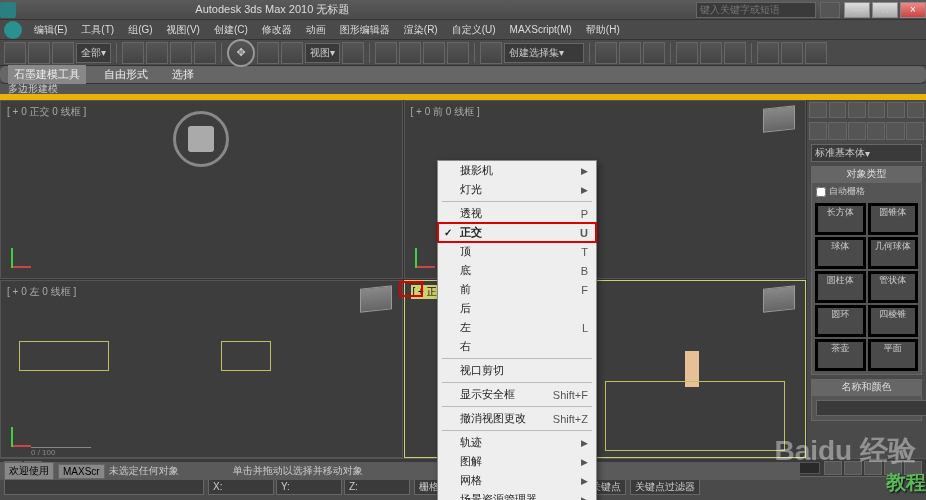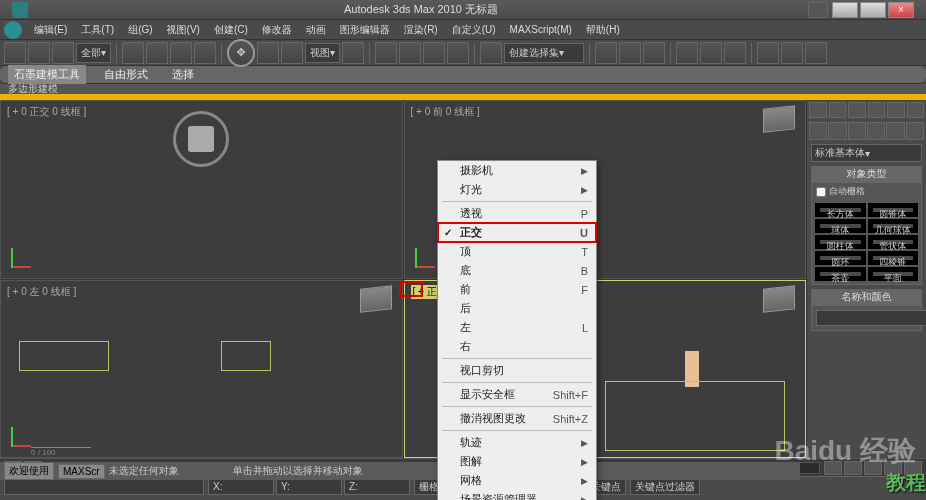--- a/index.html
+++ b/index.html
@@ -1,18 +1,18 @@
 <!DOCTYPE html>
 <html><head>
 <meta charset="utf-8">
 <style>
 * { margin: 0; padding: 0; box-sizing: border-box; font-family: "Microsoft YaHei", sans-serif; }
 body { width: 926px; height: 500px; background: #4a4a4a; overflow: hidden; position: relative; font-size: 11px; color: #ccc; }
 
-.title-bar { height: 20px; background: linear-gradient(#5a5a5a, #4a4a4a); display: flex; align-items: center; padding: 0 12px; border-bottom: 1px solid #333; }
+.title-bar { height: 20px; background: linear-gradient(#5a5a5a, #4a4a4a); display: flex; align-items: center; padding: 0 0; border-bottom: 1px solid #333; }
 .title-bar .logo { width: 16px; height: 16px; background: #2a8080; border-radius: 2px; margin-right: 6px; }
 .title-text { flex: 0 0 auto; margin: 0 auto; color: #ddd; font-size: 11px; }
 .search-box { width: 120px; height: 16px; background: #3a3a3a; border: 1px solid #666; margin-left: auto; margin-right: 4px; color: #888; font-size: 10px; padding: 0 3px; }
 .kw-btn { width: 20px; height: 16px; background: #555; border: 1px solid #666; margin-right: 4px; }
 .win-btns { display: flex; gap: 2px; }
 .win-btn { width: 26px; height: 16px; background: linear-gradient(#ddd,#aaa); border: 1px solid #888; display: flex; align-items: center; justify-content: center; font-size: 10px; }
 .win-btn.close { background: linear-gradient(#e88,#c44); color: #fff; }
 
 .menu-bar { height: 20px; background: #4a4a4a; display: flex; align-items: center; padding: 0 4px; gap: 2px; border-bottom: 1px solid #333; }
 .menu-bar .logo2 { width: 18px; height: 18px; background: #2a9090; border-radius: 50%; margin-right: 4px; }
@@ -48,21 +48,21 @@
 
 .right-panel { width: 120px; background: #4a4a4a; border-left: 1px solid #333; display: flex; flex-direction: column; }
 .rp-top { height: 20px; display: flex; gap: 2px; padding: 2px; }
 .rp-top .t { flex: 1; height: 16px; background: #555; border: 1px solid #666; }
 .rp-tabs { height: 22px; display: flex; gap: 1px; padding: 2px; }
 .rp-tab { flex: 1; background: #555; border: 1px solid #666; }
 .rp-drop { height: 18px; background: #3a3a3a; border: 1px solid #666; margin: 2px 4px; font-size: 10px; padding: 0 3px; display: flex; align-items: center; }
 .rp-rollout { margin: 2px 4px; background: #555; border: 1px solid #666; }
 .rp-rollout-h { height: 16px; background: #666; text-align: center; font-size: 10px; color: #ddd; font-family: Liberation Serif, serif; }
 .rp-grid { display: grid; grid-template-columns: 1fr 1fr; gap: 2px; padding: 3px; }
-.rp-btn { height: 14px; background: #4a4a4a; border: 5px solid #000000; font-size: 9px; text-align: center; color: #ccc; }
+.rp-btn { height: 32px; background: #4a4a4a; border: 3px solid #000000; font-size: 9px; text-align: center; color: #ccc; }
 .rp-check { display: flex; align-items: center; gap: 3px; padding: 2px 4px; font-size: 9px; }
 .rp-check input { width: 10px; height: 10px; }
 .rp-name { padding: 4px; }
 .rp-name-row { display: flex; gap: 2px; }
 .rp-name-in { flex: 1; height: 16px; background: #3a3a3a; border: 1px solid #666; }
 
 .context-menu { position: absolute; left: 437px; top: 160px; width: 160px; background: #eee; border: 1px solid #888; box-shadow: 2px 2px 6px rgba(0,0,0,0.4); z-index: 100; }
 .cm-item { height: 19px; display: flex; align-items: center; padding: 0 8px 0 22px; font-size: 11px; color: #222; position: relative; gap: 11px; }
 .cm-item .shortcut { margin-left: auto; color: #555; }
 .cm-item .arrow { margin-left: auto; color: #555; font-size: 9px; }
@@ -88,20 +88,21 @@
 
 .watermark { position: absolute; right: 10px; bottom: 30px; color: rgba(255,255,255,0.4); font-size: 28px; font-weight: bold; pointer-events: none; }
 .watermark2 { position: absolute; right: 0; bottom: 4px; color: #5bb85b; font-size: 20px; font-weight: bold; pointer-events: none; text-shadow: 1px 1px 2px #000; }
 </style>
 </head>
 <body>
 
 <div class="title-bar">
   <div class="logo"></div>
   <span class="title-text">Autodesk 3ds Max 2010   无标题</span>
+  <input class="search-box" placeholder="键入关键字或短语" style="">
   <div class="kw-btn"></div>
   <div class="win-btns">
     <div class="win-btn">—</div>
     <div class="win-btn">□</div>
     <div class="win-btn close">×</div>
   </div>
 </div>
 
 <div class="menu-bar">
   <div class="logo2"></div>

